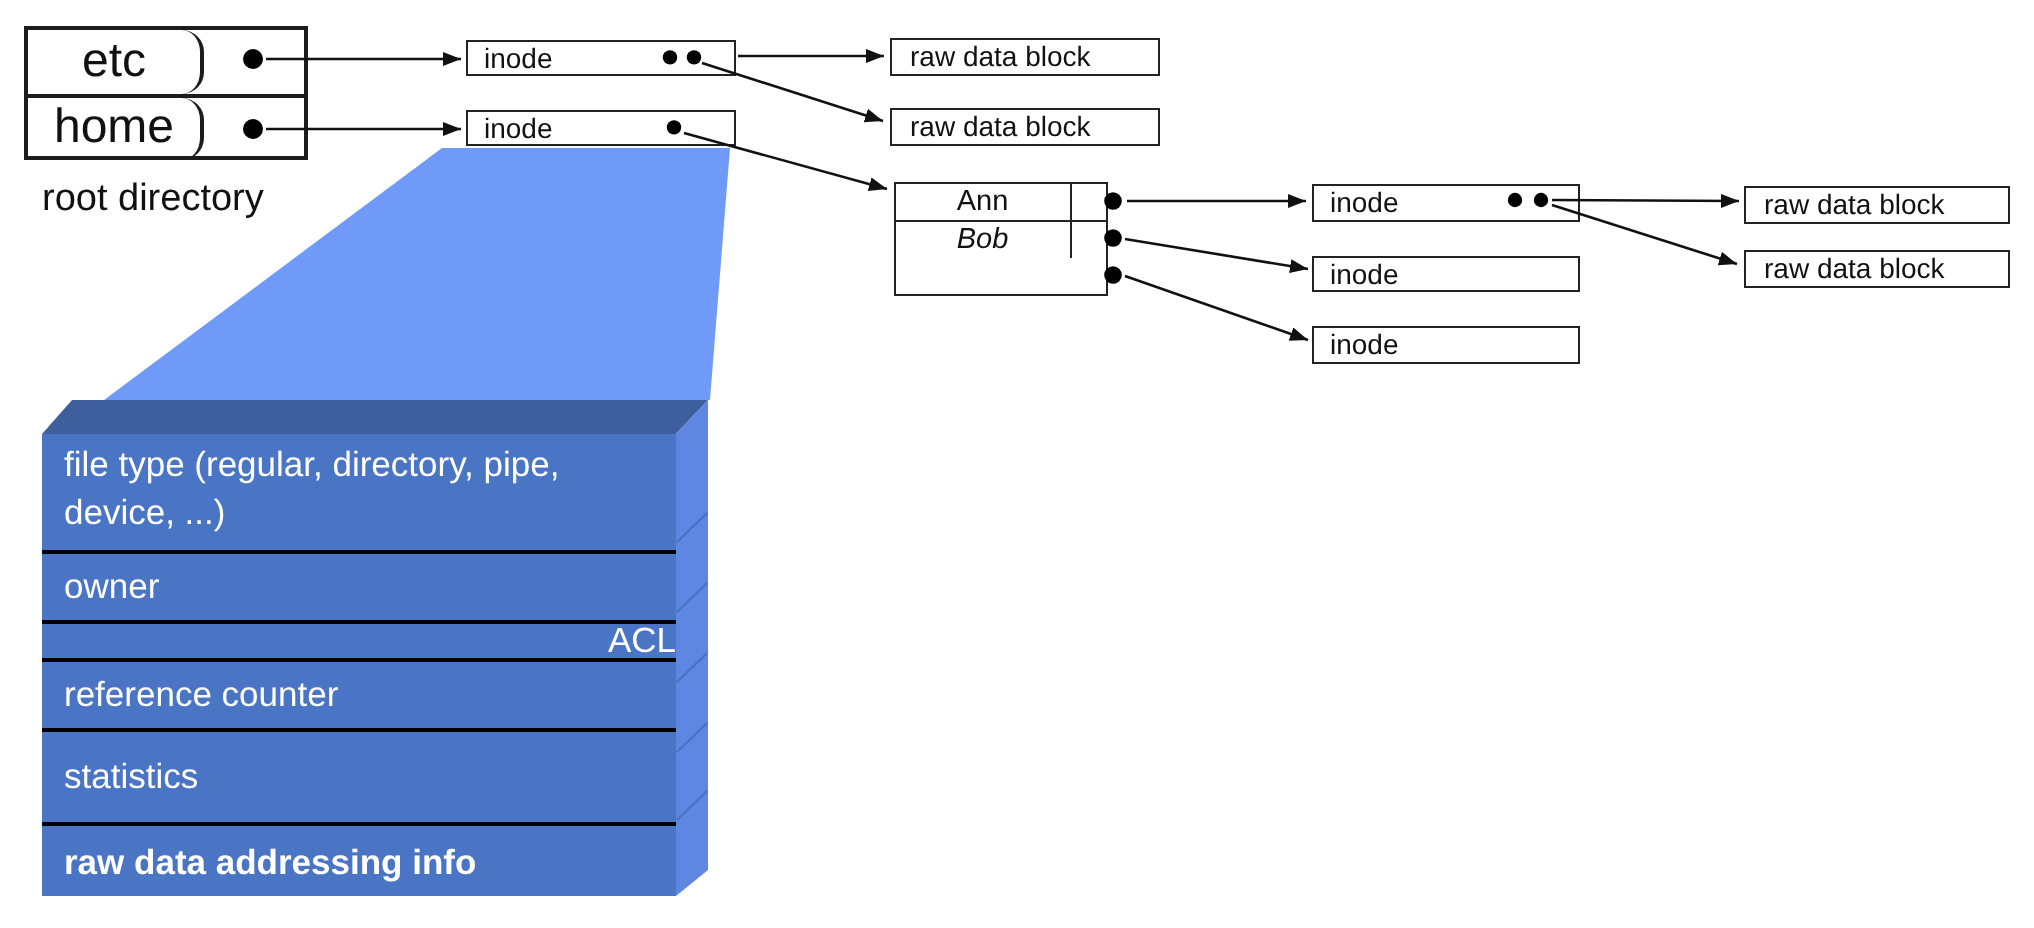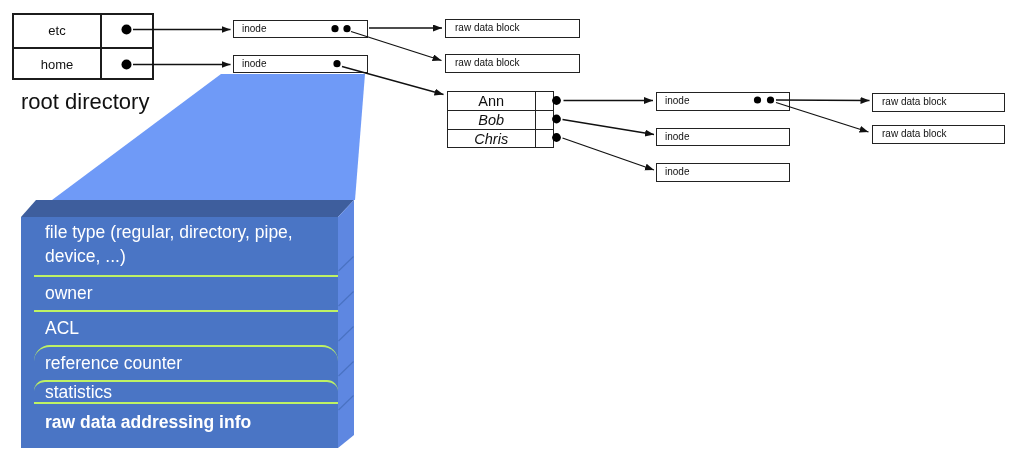--- a/index.html
+++ b/index.html
@@ -10,54 +10,54 @@
   svg.layer { position:absolute; left:0; top:0; width:1017px; height:464px; }
   svg.fg { pointer-events:none; }
 
   .abs { position:absolute; box-sizing:border-box; }
 
   
   .root-table { left:12px; top:13px; width:142px; height:67px; border:2px solid #1c1c1c; background:#fff; }
   .root-row { display:flex; height:31.5px; }
   .root-row + .root-row { border-top:2px solid #1c1c1c;gap:40px; }
   .root-name { width:86px; border-right:2px solid #1c1c1c; display:flex; align-items:center; justify-content:center;
-               font-size:13px; }
+               font-size:24px;border-radius:11px; }
   .root-ptr { flex:1; }
 
-  .caption { left:21px; top:89px; font-size:22px; }
+  .caption { left:21px; top:89px; font-size:19px; }
 
   
   .sbox { border:1.5px solid #222; background:#fff; display:flex; align-items:center;
-          font-size:10px; padding-left:8px; line-height:14px; }
+          font-size:14px; padding-left:8px; line-height:14px; }
   .inode-a { left:233px; top:20px;  width:135px; height:18px; }
   .inode-b { left:233px; top:55px;  width:135px; height:18px; }
   .raw-a   { left:445px; top:19px;  width:135px; height:18.5px; padding-left:9px; }
   .raw-b   { left:445px; top:54px;  width:135px; height:18.5px; padding-left:9px; }
   .inode-r1{ left:656px; top:92px;  width:134px; height:18.5px; }
   .inode-r2{ left:656px; top:127.5px; width:134px; height:18.5px; }
   .inode-r3{ left:656px; top:163px; width:134px; height:18.5px; }
   .raw-c   { left:872px; top:93px;  width:133px; height:18.5px; padding-left:9px; }
   .raw-d   { left:872px; top:125px; width:133px; height:18.5px; padding-left:9px; }
 
   
   .home-table { left:447px; top:91px; width:107px; height:57px; border:1.5px solid #222; background:#fff; }
   .home-row { display:flex; height:18px; }
   .home-row + .home-row { border-top:1.5px solid #222;font-style:italic; }
   .home-name { width:86.5px; border-right:1.5px solid #222; display:flex; align-items:center; justify-content:center;
                font-size:14.5px; }
   .home-ptr { flex:1; }
 
   
-  .stack { left:21px; top:217px; width:317px; height:231px; background:#4a75c5; color:#fff;padding-left:13px; }
+  .stack { left:21px; top:217px; width:317px; height:231px; background:#4a75c5; color:#fff; }
   .srow { display:flex; align-items:center; padding-left:11px; font-size:17.5px; }
-  .srow + .srow { border-top:2px solid #bef264; box-sizing:border-box; }
+  .srow + .srow { border-top:2px solid #000000; box-sizing:border-box; }
   .srow span { white-space:pre-line; }
   .sr1 { height:54px; align-items:flex-start; padding-top:4px; line-height:23.5px; }
-  .sr2 { height:35px; } .sr3 { height:35px; } .sr4 { height:35px;border-radius:16px; }
-  .sr5 { height:22px;border-radius:17px; } .sr6 { height:38px;font-weight:bold; }
+  .sr2 { height:35px; } .sr3 { height:19px;justify-content:flex-end; } .sr4 { height:35px; }
+  .sr5 { height:47px; } .sr6 { height:38px;font-weight:bold; }
 </style>
 </head>
 <body>
 
 <div class="canvas">
 
   <svg class="layer">
     <polygon points="221,74 365,74 355,200 52,200" fill="#6f9af7"></polygon>
     <polygon points="21,217 36,200 354,200 338,217" fill="#3e5e9d"></polygon>
     <polygon points="338,217 354,200 354,435 338,448" fill="#5e87e1"></polygon>
@@ -96,24 +96,20 @@
     <span>raw data block</span>
   </div>
 
   <div class="abs home-table">
     <div class="home-row">
       <div class="home-name">Ann</div>
       <div class="home-ptr"></div>
     </div>
     <div class="home-row">
       <div class="home-name">Bob</div>
-      <div class="home-ptr"></div>
-    </div>
-    <div class="home-row">
-      <div class="home-name">Chris</div>
       <div class="home-ptr"></div>
     </div>
   </div>
 
   <div class="abs sbox inode-r1">
     <span>inode</span>
   </div>
   <div class="abs sbox inode-r2">
     <span>inode</span>
   </div>

